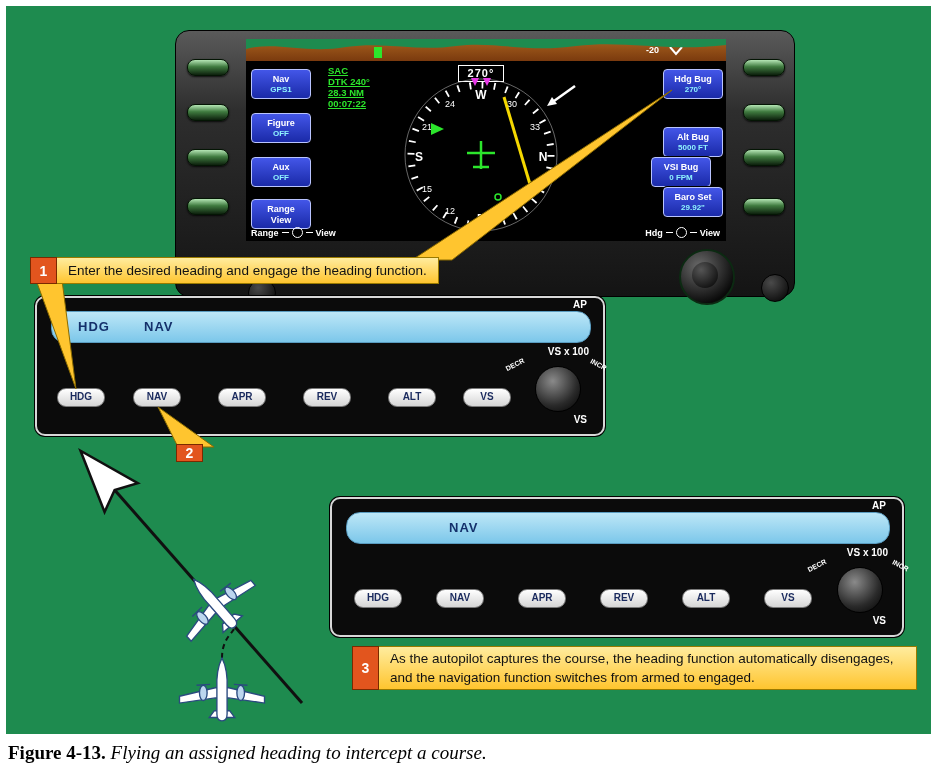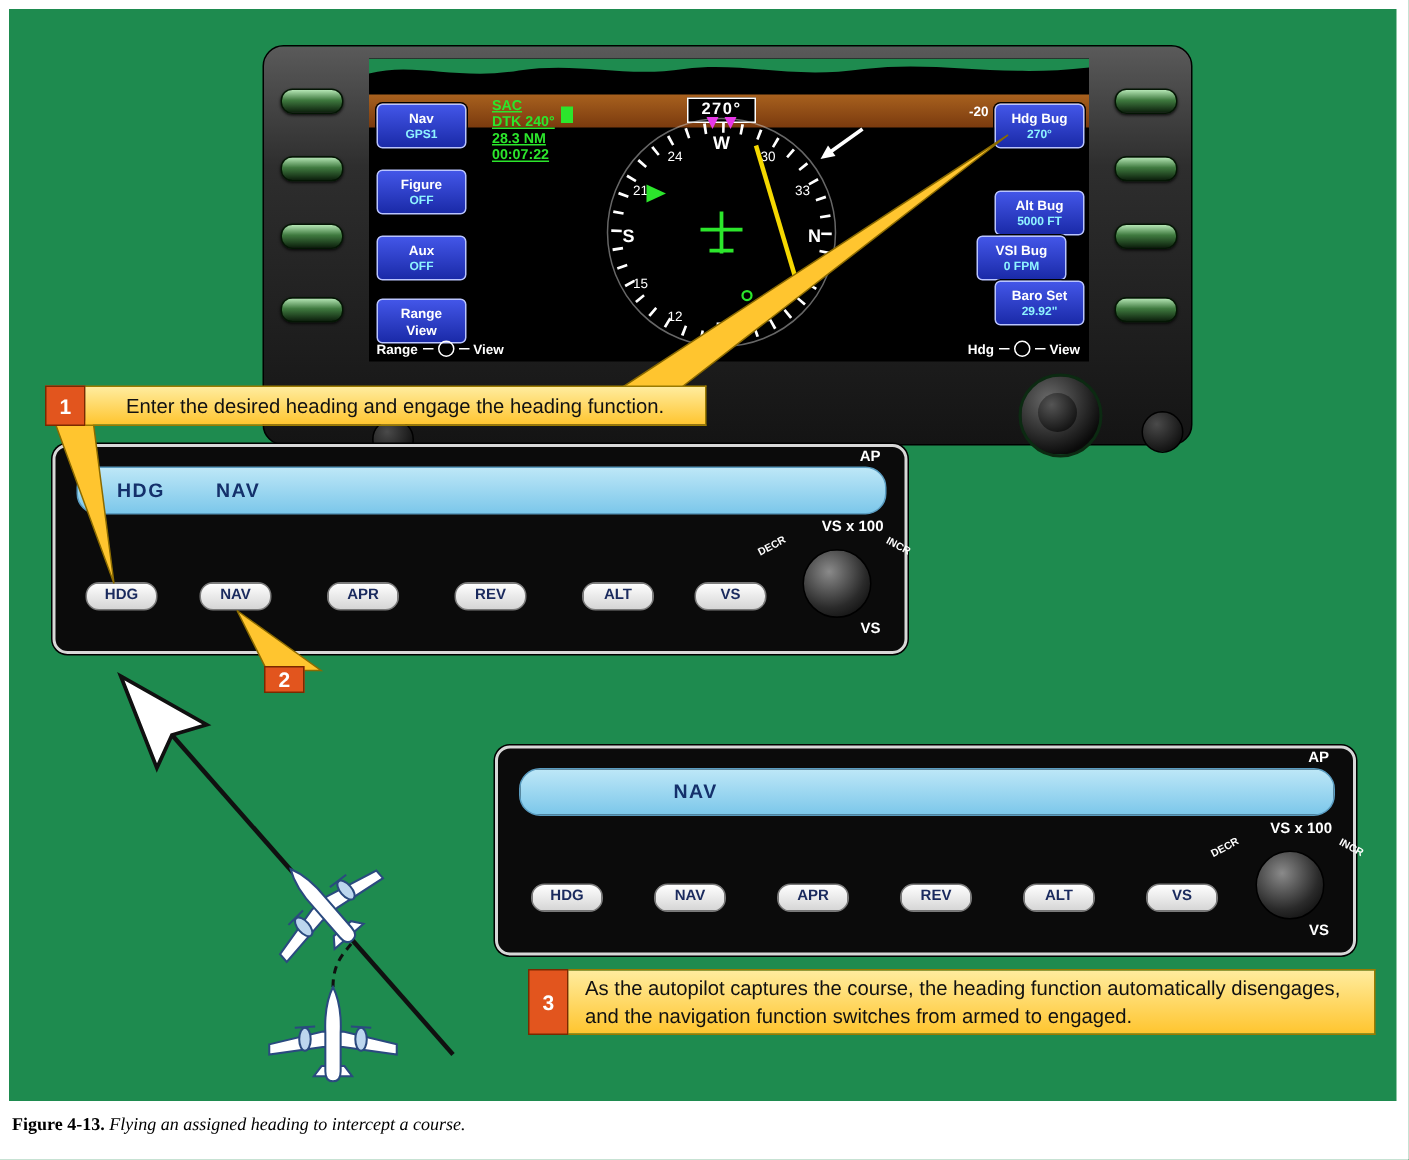--- a/index.html
+++ b/index.html
@@ -19,21 +19,21 @@
             background:radial-gradient(circle at 35% 30%,#6a6a6a,#0a0a0a 75%);
             border:2px solid #0c2a12;}
   .knob-big:after{content:"";position:absolute;left:11px;top:11px;width:26px;height:26px;
             border-radius:50%;background:radial-gradient(circle at 35% 30%,#555,#000);}
   .knob-sm{position:absolute;width:26px;height:26px;border-radius:50%;
            background:radial-gradient(circle at 35% 30%,#4a4a4a,#000);border:1px solid #000;}
 
   .screen{position:absolute;left:70px;top:8px;width:480px;height:202px;background:#000;
           overflow:hidden;}
   .att-strip{position:absolute;left:0;top:0;width:563px;height:22px;
-             background:linear-gradient(180deg,#a8611e,#7a3a0e);margin-top:24px;}
+             background:linear-gradient(180deg,#a8611e,#7a3a0e);}
   .att-pitch{position:absolute;left:400px;top:6px;color:#fff;font:bold 9px "Liberation Sans",sans-serif;}
   .att-marker{position:absolute;left:128px;top:8px;width:8px;height:11px;background:#2CE62C;}
 
   .softkey{position:absolute;width:58px;height:28px;border-radius:4px;
            background:linear-gradient(180deg,#4356e8,#1a2aa8);
            border:1px solid #b9c4ff;box-shadow:0 0 0 1px #000;
            display:flex;flex-direction:column;align-items:center;justify-content:center;gap:1px;}
   .softkey .l1{color:#fff;font:bold 9px "Liberation Sans",sans-serif;}
   .softkey .l2{color:#8ff3ff;font:bold 8px "Liberation Sans",sans-serif;}
   .softkey.white2 .l2{color:#fff;font-size:9px;}
@@ -71,28 +71,28 @@
   .knob-decr{position:absolute;left:-30px;top:-5px;transform:rotate(-28deg);
              color:#fff;font:bold 7px "Liberation Sans",sans-serif;}
   .knob-incr{position:absolute;right:-28px;top:-5px;transform:rotate(28deg);
              color:#fff;font:bold 7px "Liberation Sans",sans-serif;}
 
   
   .callout{position:absolute;display:flex;align-items:stretch;z-index:6;}
   .co-num{width:25px;background:#E2551E;border:1px solid #7a2a00;color:#fff;
           font:bold 14px "Liberation Sans",sans-serif;display:flex;align-items:center;justify-content:center;}
   .co-text{background:linear-gradient(180deg,#ffec9e,#ffc52f);border:1px solid #9a7a00;border-left:none;
-           padding:0 27px;font:13.5px/25px "Liberation Sans",sans-serif;color:#111;white-space:nowrap;}
+           padding:0 11px;font:13.5px/25px "Liberation Sans",sans-serif;color:#111;white-space:nowrap;}
   .callout-multi .co-text{white-space:normal;line-height:19px;padding:2px 11px;width:515px;}
 
   .overlay{position:absolute;left:0;top:0;z-index:5;pointer-events:none;}
   .intercept{position:absolute;left:50px;top:445px;z-index:2;}
 
   .caption{position:absolute;left:8px;top:742px;font-family:"Liberation Serif",serif;
-           font-size:12px;color:#000;z-index:1;}
+           font-size:19px;color:#000;z-index:1;}
   .caption .cap-label{font-weight:bold;}
   .caption .cap-text{font-style:italic;}
 </style>
 </head>
 <body>
 
 <div class="green-bg"></div>
 
 <div class="bezel">
 

